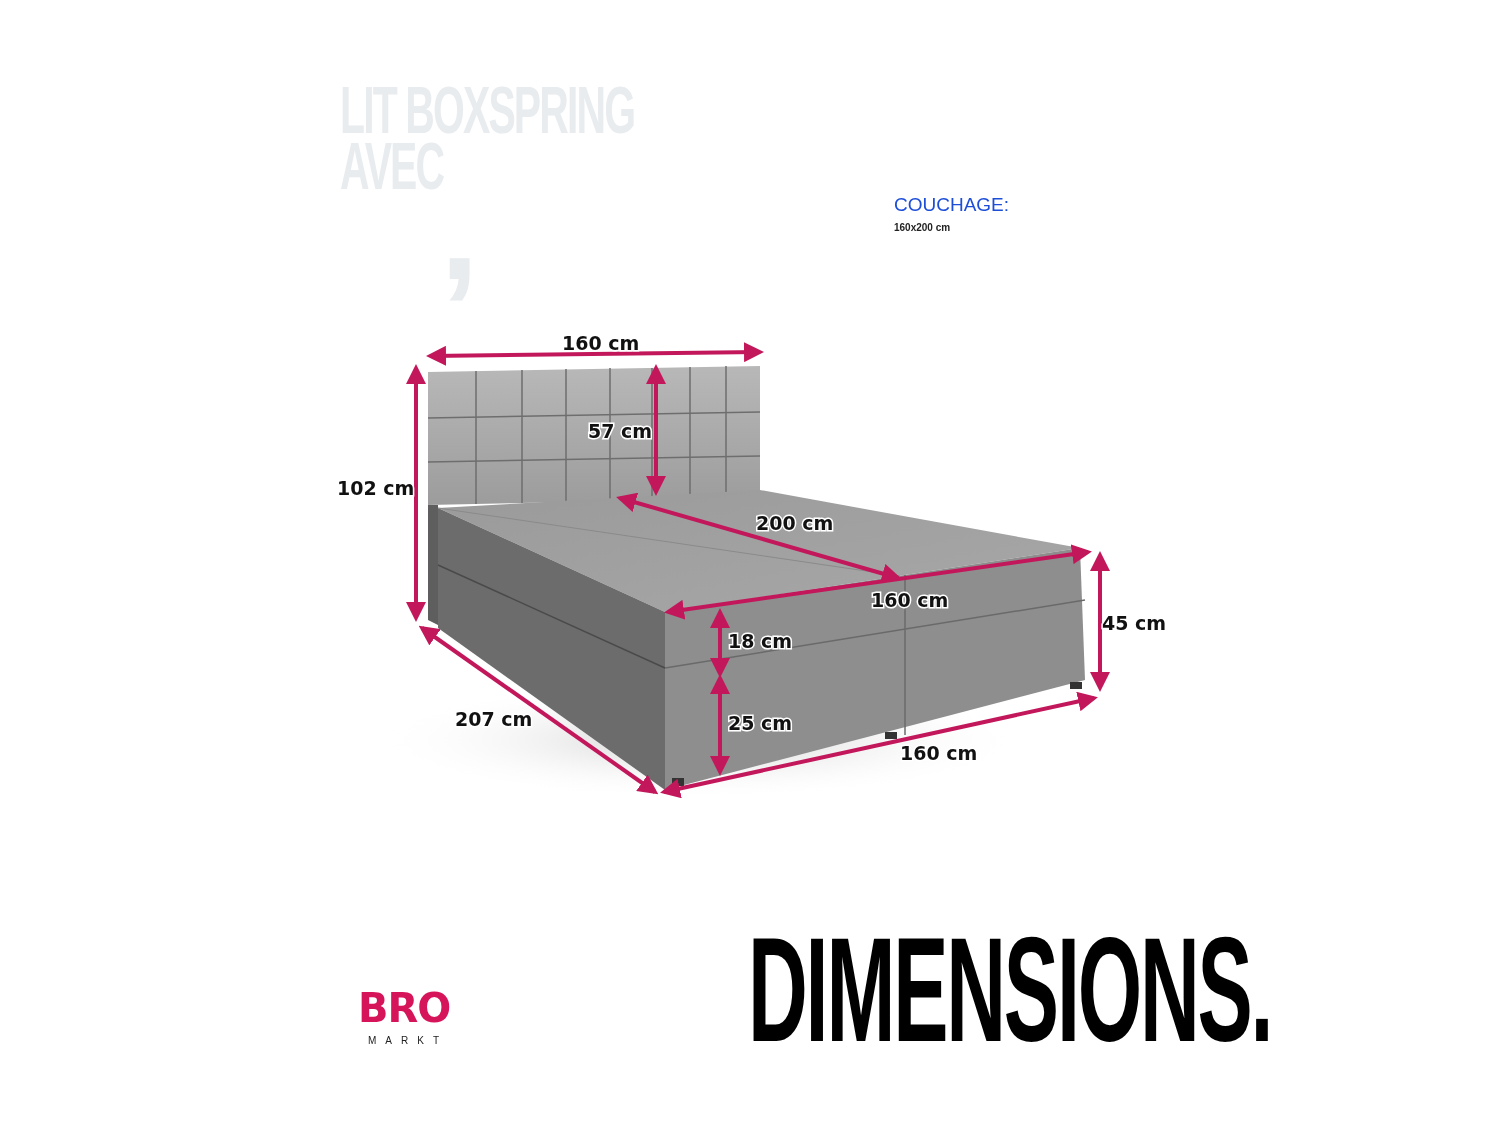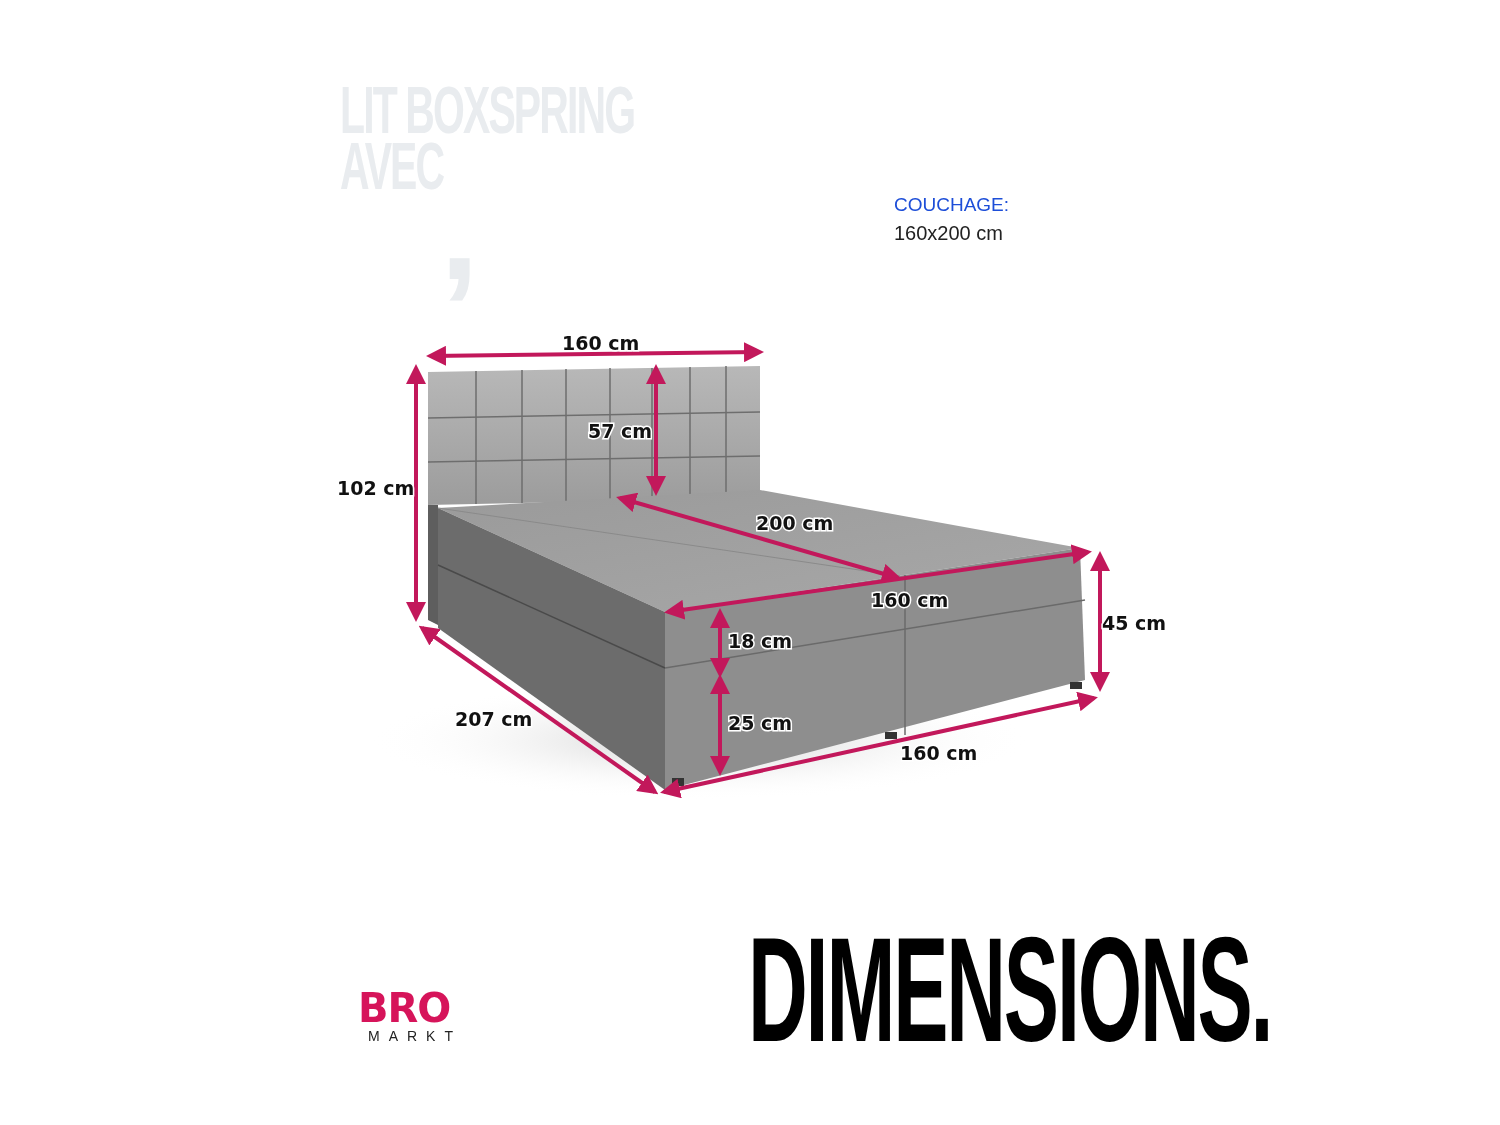--- a/index.html
+++ b/index.html
@@ -1,23 +1,23 @@
 <!DOCTYPE html>
 <html><head>
 <meta charset="utf-8">
 <style>
   html,body{margin:0;padding:0;background:#fff;}
   body{width:1500px;height:1125px;position:relative;overflow:hidden;font-family:"Liberation Sans",sans-serif;}
   .bg-title{position:absolute;left:340px;top:82px;color:#e9ecef;font-family:"Liberation Sans",sans-serif;font-weight:bold;font-size:66px;line-height:56px;letter-spacing:-3px;transform:scaleX(0.62);transform-origin:left top;white-space:pre;}
   .bg-comma{position:absolute;left:440px;top:150px;color:#e9ecef;font-weight:bold;font-size:140px;font-family:"Liberation Sans",sans-serif;}
   .couch-label{position:absolute;left:894px;top:194px;color:#1d4ed8;font-size:19px;}
-  .couch-value{position:absolute;left:894px;top:222px;color:#222;font-size:20px;}
+  .couch-value{position:absolute;left:894px;top:222px;color:#222;font-size:10px;font-weight:bold;}
   .logo{position:absolute;left:358px;top:988px;width:112px;}
   .logo-bro{color:#d6145a;font-weight:bold;font-size:40px;line-height:40px;letter-spacing:-1px;font-family:"DejaVu Sans",sans-serif;}
-  .logo-markt{font-size:14px;letter-spacing:9px;color:#222;margin-top:0px;padding-left:10px;}
+  .logo-markt{font-size:10px;letter-spacing:9px;color:#222;margin-top:7px;padding-left:10px;}
   .dims{position:absolute;left:748px;top:930px;font-weight:bold;font-size:148px;line-height:120px;color:#000;transform:scaleX(0.56);transform-origin:left top;letter-spacing:-4px;white-space:nowrap;}
   svg.diagram{position:absolute;left:0;top:0;}
   .lbl{font-family:"DejaVu Sans",sans-serif;font-weight:bold;font-size:19px;fill:#111;paint-order:stroke;stroke:#fff;stroke-width:3px;}
 </style>
 </head>
 <body>
 
 <div class="bg-title">LIT BOXSPRING
 AVEC</div>
 <div class="bg-comma">,</div>

